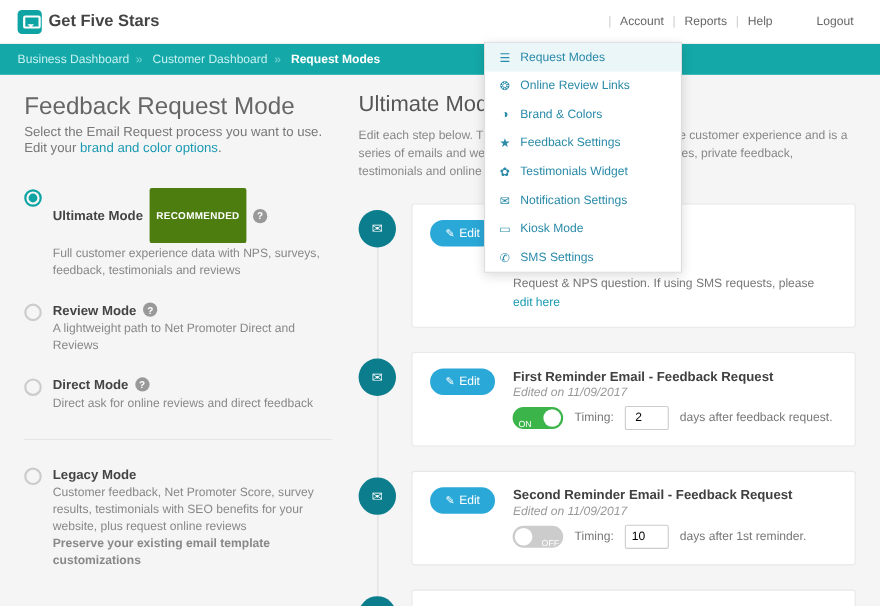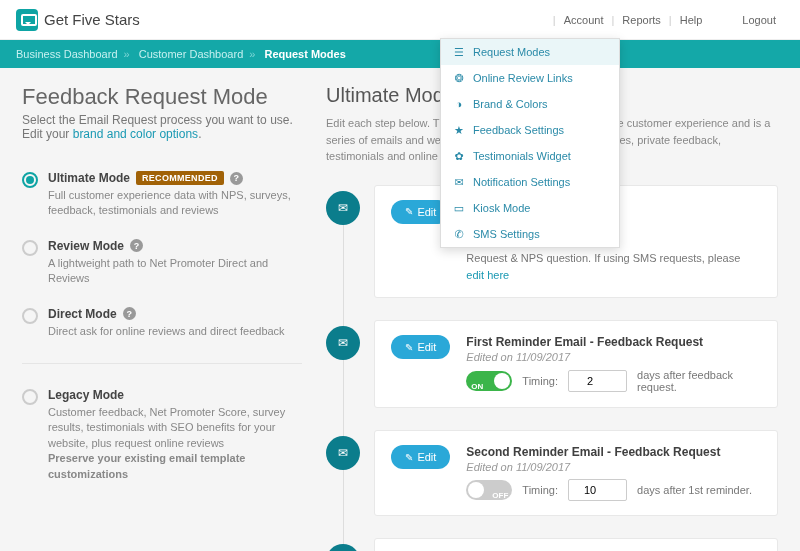--- a/index.html
+++ b/index.html
@@ -1,18 +1,18 @@
 <!DOCTYPE html>
 <html><head>
 <meta charset="utf-8">
 <style>
 *{box-sizing:border-box;margin:0;padding:0;font-family:Arial,Helvetica,sans-serif}
 body{background:#f5f5f5;font-size:12px;color:#555}
 .topbar{background:#fff;height:40px;display:flex;align-items:center;justify-content:space-between;padding:0 16px;border-bottom:1px solid #eee;position:relative}
-.logo{display:flex;align-items:center;gap:6px;font-weight:400;font-size:15px;color:#444}
+.logo{display:flex;align-items:center;gap:6px;font-weight:700;font-size:15px;color:#444}
 .logo-icon{width:22px;height:22px;background:#0ea4a4;border-radius:4px;position:relative}
 .logo-icon:before{content:"";position:absolute;left:5px;top:5px;width:12px;height:8px;border:2px solid #fff;border-radius:2px}
 .logo-icon:after{content:"";position:absolute;left:9px;top:13px;border:3px solid transparent;border-top-color:#fff}
 .topnav{display:flex;align-items:center;gap:0;font-size:11px;color:#666}
 .topnav .link{padding:0 8px;cursor:pointer}
 .topnav .sep{color:#ccc}
 .topnav .active{border-bottom:3px solid #0ea4a4;padding-bottom:11px;padding-top:11px;color:#333;font-weight:600}
 .logout{margin-left:24px}
 .dropdown{position:absolute;top:38px;right:180px;width:180px;background:#fff;border:1px solid #ddd;box-shadow:0 3px 10px rgba(0,0,0,.15);z-index:10}
 .dropdown .item{display:flex;align-items:center;gap:8px;padding:7px 12px;font-size:11px;color:#2a8aa8;cursor:pointer}
@@ -27,21 +27,21 @@
 .right{flex:1}
 h1{font-size:22px;font-weight:400;color:#666;margin-bottom:3px}
 .subtitle{font-size:12px;color:#777;margin-bottom:20px}
 .subtitle a{color:#1a99b3;text-decoration:none}
 .mode{display:flex;gap:10px;padding:10px 0;align-items:flex-start}
 .radio{width:16px;height:16px;border:2px solid #ccc;border-radius:50%;flex-shrink:0;margin-top:1px;position:relative}
 .radio.sel{border-color:#0ea4a4}
 .radio.sel:after{content:"";position:absolute;inset:2px;background:#0ea4a4;border-radius:50%}
 .mode-body{flex:1}
 .mode-title{font-size:12px;font-weight:700;color:#444;display:flex;align-items:center;gap:6px;margin-bottom:3px}
-.badge{background:#a16207;color:#fff;font-size:9px;font-weight:700;padding:2px 6px;border-radius:2px;letter-spacing:.3px}
+.badge{background:#4d7c0f;color:#fff;font-size:9px;font-weight:700;padding:20px 6px;border-radius:2px;letter-spacing:.3px}
 .help{width:13px;height:13px;border-radius:50%;background:#999;color:#fff;font-size:9px;display:inline-flex;align-items:center;justify-content:center;font-weight:700}
 .mode-desc{font-size:11px;color:#888;line-height:1.4}
 .divider{height:1px;background:#e5e5e5;margin:14px 0}
 h2{font-size:20px;font-weight:400;color:#555;margin-bottom:8px}
 .right-desc{font-size:11px;color:#888;line-height:1.5;margin-bottom:20px}
 .timeline{position:relative;padding-left:48px}
 .timeline:before{content:"";position:absolute;left:17px;top:18px;bottom:0;width:1px;background:#ddd}
 .step{display:flex;gap:14px;margin-bottom:22px;position:relative}
 .step-icon{position:absolute;left:-48px;top:6px;width:34px;height:34px;border-radius:50%;background:#0b7d8c;display:flex;align-items:center;justify-content:center;color:#fff}
 .step-box{background:#fff;border:1px solid #e8e8e8;border-radius:3px;padding:14px 16px;display:flex;gap:16px;flex:1;align-items:flex-start}
@@ -52,24 +52,24 @@
 .step-sub{font-size:11px;font-style:italic;color:#999;margin-bottom:6px}
 .step-line{font-size:11px;color:#777;line-height:1.5}
 .step-line a{color:#1a99b3;text-decoration:none}
 .toggle-row{display:flex;align-items:center;gap:10px;margin-top:6px;font-size:11px;color:#777}
 .toggle{width:46px;height:20px;border-radius:10px;position:relative;flex-shrink:0}
 .toggle.on{background:#3bb54a}
 .toggle.off{background:#ccc}
 .toggle:after{content:"";position:absolute;width:16px;height:16px;background:#fff;border-radius:50%;top:2px}
 .toggle.on:after{right:2px}
 .toggle.off:after{left:2px}
-.toggle-label{position:absolute;font-size:8px;font-weight:700;color:#fff;top:11px}
+.toggle-label{position:absolute;font-size:8px;font-weight:400;color:#fff;top:11px}
 .toggle.on .toggle-label{left:5px}
 .toggle.off .toggle-label{right:4px}
-.num-input{width:59px;height:22px;border:1px solid #ccc;border-radius:2px;text-align:center;font-size:11px}
+.num-input{width:40px;height:22px;border:1px solid #ccc;border-radius:2px;text-align:center;font-size:11px}
 </style>
 </head>
 <body>
 
 <div class="topbar">
   <div class="logo">
     <div class="logo-icon"></div>
     <span>Get Five Stars</span>
   </div>
   <div class="topnav">

